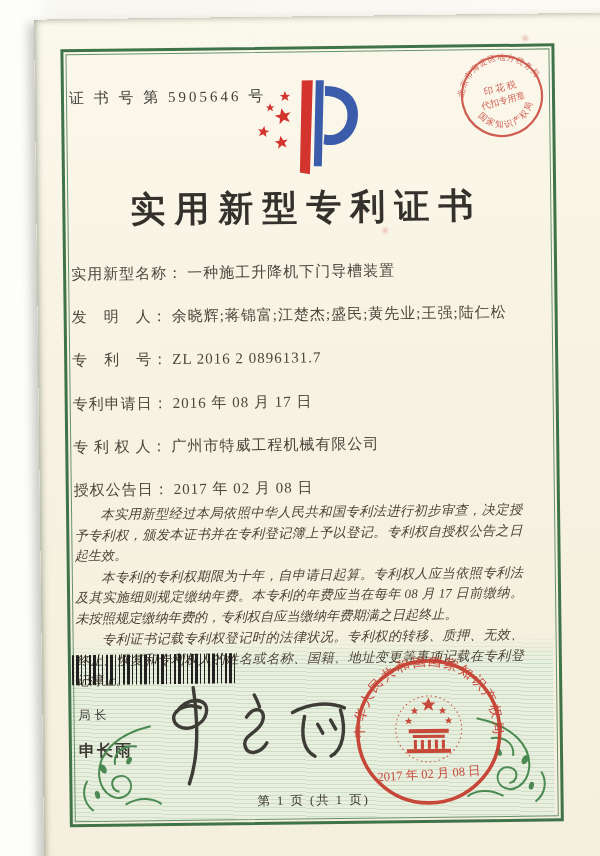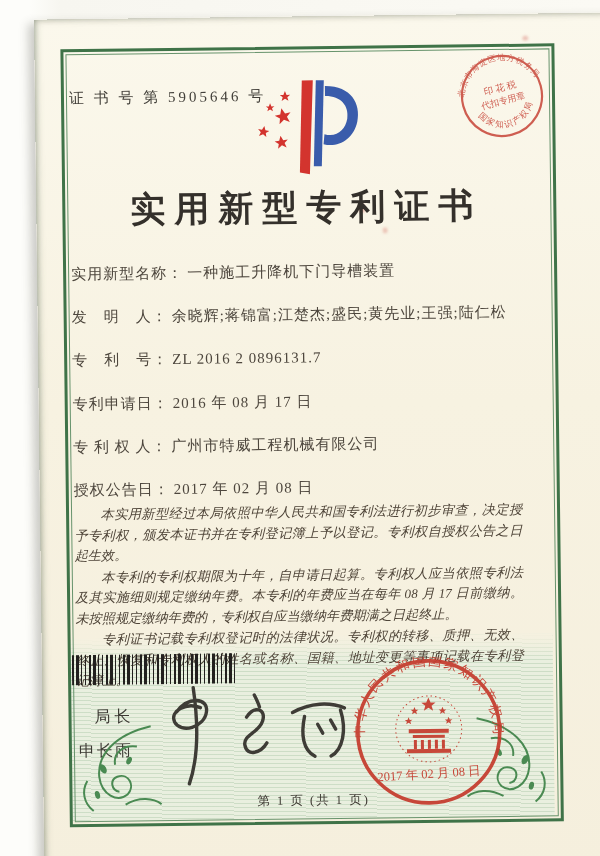--- a/index.html
+++ b/index.html
@@ -22,24 +22,24 @@
   .paras{position:absolute;left:34px;top:486px;width:448px;font-size:13.2px;line-height:20.5px;
     color:#4e4438;text-align:justify;font-style:italic;}
   .paras p{margin:0 0 1px 0;text-indent:2em;}
   .band{position:absolute;left:29px;top:620px;width:482px;height:182px;
     background-color:#e9efdf;
     background-image:repeating-linear-gradient(1.5deg, rgba(106,158,110,.22) 0 1px, rgba(255,255,255,0) 1px 4px);}
   .band::before{content:'';position:absolute;left:0;top:0;right:0;height:26px;
     background:linear-gradient(180deg,#f6f1e0 0%,rgba(246,241,224,0) 100%);}
   .barcode{position:absolute;left:30px;top:636px;width:163px;height:30px;
     background-image:repeating-linear-gradient(90deg,#22201e 0 2px,transparent 2px 4px,#22201e 4px 7px,transparent 7px 9px,#22201e 9px 10px,transparent 10px 13px,#22201e 13px 14px,transparent 14px 17px);}
-  .director-title{position:absolute;left:36px;top:688px;font-size:16px;color:#3c3933;
-    letter-spacing:4px;font-family:Liberation Mono, monospace;margin-left:16px;}
+  .director-title{position:absolute;left:36px;top:688px;font-size:12px;color:#3c3933;
+    letter-spacing:4px;font-family:Liberation Mono, monospace;}
   .director-name{position:absolute;left:36px;top:722px;font-size:16px;color:#3c3933;
-    letter-spacing:2px;font-family:"Liberation Sans","DejaVu Sans",sans-serif;}
+    letter-spacing:2px;font-family:"Liberation Sans","DejaVu Sans",sans-serif;font-weight:bold;}
   .sig{position:absolute;left:100px;top:660px;width:230px;height:115px;}
   .seal-main{position:absolute;left:311px;top:642px;width:150px;height:150px;opacity:.92;}
   .seal-tax{position:absolute;left:417px;top:32px;width:100px;height:100px;transform:rotate(-14deg);opacity:.88;}
   .footer{position:absolute;left:26px;top:776px;width:488px;text-align:center;
     font-size:12.5px;color:#3c3831;letter-spacing:2px;}
   .orn{position:absolute;width:96px;height:96px;}
   .orn-bl{left:24px;top:702px;}
   .orn-br{left:422px;top:698px;transform:scaleX(-1);}
   .speck{position:absolute;border-radius:50%;filter:blur(1px);}
   .s1{left:322px;top:188px;width:7px;height:9px;background:rgba(205,80,70,.35);}

